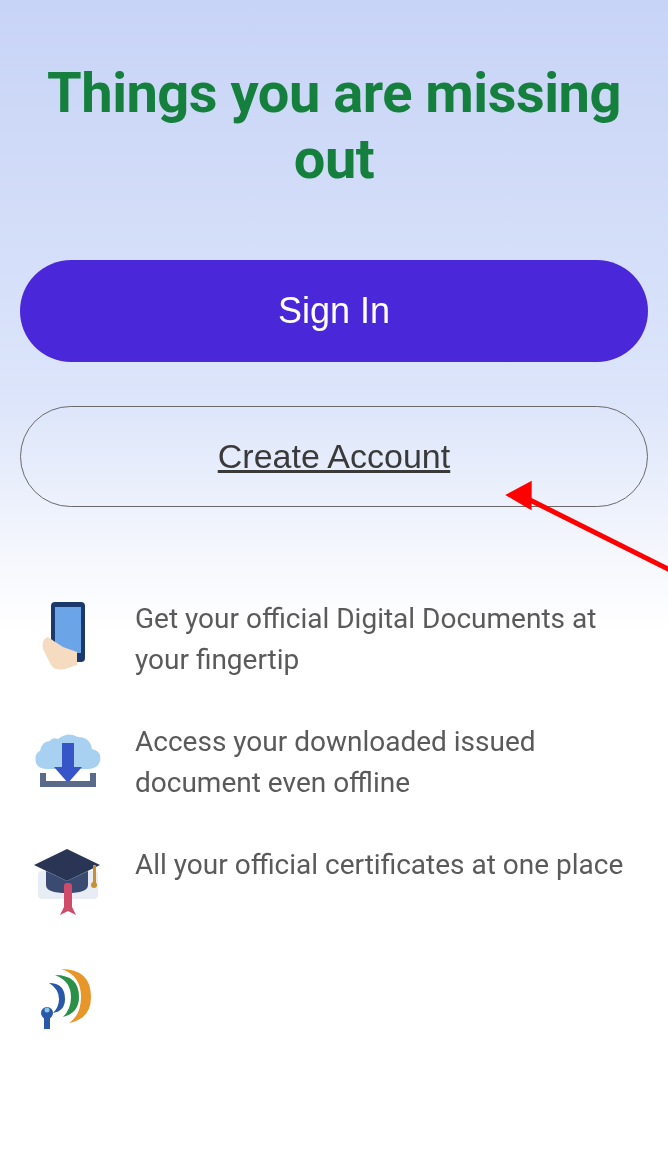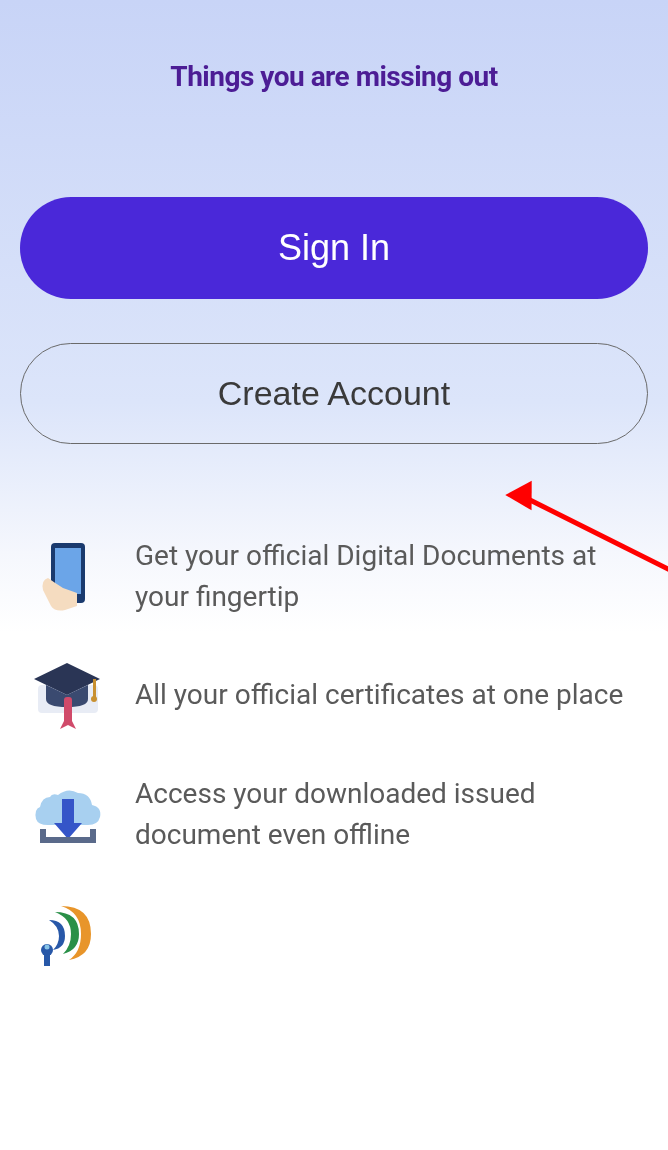--- a/index.html
+++ b/index.html
@@ -12,25 +12,25 @@
       height: 1150px;
       font-family: -apple-system, BlinkMacSystemFont, 'Segoe UI', Roboto, sans-serif;
       background: linear-gradient(to bottom, #c8d4f7 0%, #dce5fa 35%, #f5f7fd 48%, #ffffff 55%);
       overflow: hidden;
       position: relative;
     }
     .container {
       padding: 60px 20px 0 20px;
     }
     .heading {
-      font-size: 28px;
+      font-size: 56px;
       font-weight: 700;
-      color: #4c1d95;
+      color: #15803d;
       text-align: center;
-      margin-bottom: 104px;
+      margin-bottom: 68px;
       letter-spacing: -0.5px;
     }
     .btn-primary {
       display: block;
       width: 100%;
       background: #4a28d9;
       color: #ffffff;
       border: none;
       border-radius: 60px;
       padding: 30px 0;
@@ -44,27 +44,28 @@
       width: 100%;
       background: transparent;
       color: #3a3a3a;
       border: 1.5px solid #6a6a6a;
       border-radius: 60px;
       padding: 30px 0;
       font-size: 34px;
       font-weight: 500;
       cursor: pointer;
       margin-bottom: 90px;
+      text-decoration: underline;
     }
     .features {
       padding: 0 10px 0 10px;
     }
     .feature-item {
       display: flex;
-      align-items: center;
+      align-items: flex-start;
       margin-bottom: 40px;
     }
     .feature-icon {
       width: 75px;
       height: 75px;
       flex-shrink: 0;
       margin-right: 30px;
       display: flex;
       align-items: center;
       justify-content: center;
@@ -100,45 +101,45 @@
           <rect x="18" y="5" width="34" height="60" rx="4" fill="#1a3a6e"></rect>
           <rect x="22" y="10" width="26" height="46" fill="#6ba5e8"></rect>
           <path d="M 15 40 Q 8 42 10 52 L 18 68 Q 22 74 32 72 L 44 68 L 44 55 L 30 50 Q 22 45 15 40 Z" fill="#f5dcc0"></path>
         </svg>
       </div>
       <div class="feature-text">Get your official Digital Documents at your fingertip</div>
     </div>
 
     <div class="feature-item">
       <div class="feature-icon">
+        <svg width="75" height="70" viewBox="0 0 75 70">
+          <path d="M 20 18 Q 12 18 10 28 Q 4 30 6 40 Q 8 46 18 46 L 58 46 Q 68 46 70 38 Q 72 28 62 26 Q 60 14 48 14 Q 38 8 28 16 Q 22 14 20 18 Z" fill="#a8d0f0"></path>
+          <rect x="32" y="20" width="12" height="26" fill="#3555c8"></rect>
+          <path d="M 24 44 L 38 60 L 52 44 Z" fill="#3555c8"></path>
+          <rect x="14" y="58" width="48" height="6" fill="#5a6a8a"></rect>
+          <rect x="10" y="50" width="6" height="14" fill="#5a6a8a"></rect>
+          <rect x="60" y="50" width="6" height="14" fill="#5a6a8a"></rect>
+        </svg>
+      </div>
+      <div class="feature-text">Access your downloaded issued document even offline</div>
+    </div>
+
+    <div class="feature-item">
+      <div class="feature-icon">
         <svg width="75" height="75" viewBox="0 0 75 75">
           <rect x="8" y="28" width="60" height="28" rx="4" fill="#e8ecf5"></rect>
           <path d="M 37 6 L 70 22 L 37 38 L 4 22 Z" fill="#2a3555"></path>
           <path d="M 16 28 L 16 42 Q 16 50 37 50 Q 58 50 58 42 L 58 28 L 37 38 Z" fill="#3a4a70"></path>
           <rect x="34" y="40" width="8" height="28" rx="3" fill="#d04a6a"></rect>
           <path d="M 34 64 L 30 72 L 38 68 L 46 72 L 42 64 Z" fill="#d04a6a"></path>
           <rect x="63" y="22" width="3" height="18" fill="#c89030"></rect>
           <circle cx="64" cy="42" r="3" fill="#c89030"></circle>
         </svg>
       </div>
       <div class="feature-text">All your official certificates at one place</div>
-    </div>
-
-    <div class="feature-item">
-      <div class="feature-icon">
-        <svg width="75" height="70" viewBox="0 0 75 70">
-          <path d="M 20 18 Q 12 18 10 28 Q 4 30 6 40 Q 8 46 18 46 L 58 46 Q 68 46 70 38 Q 72 28 62 26 Q 60 14 48 14 Q 38 8 28 16 Q 22 14 20 18 Z" fill="#a8d0f0"></path>
-          <rect x="32" y="20" width="12" height="26" fill="#3555c8"></rect>
-          <path d="M 24 44 L 38 60 L 52 44 Z" fill="#3555c8"></path>
-          <rect x="14" y="58" width="48" height="6" fill="#5a6a8a"></rect>
-          <rect x="10" y="50" width="6" height="14" fill="#5a6a8a"></rect>
-          <rect x="60" y="50" width="6" height="14" fill="#5a6a8a"></rect>
-        </svg>
-      </div>
-      <div class="feature-text">Access your downloaded issued document even offline</div>
     </div>
 
     <div class="feature-item">
       <div class="feature-icon">
         <svg width="70" height="70" viewBox="0 0 70 70">
           <path d="M 28 8 Q 58 8 58 36 Q 58 58 36 62 Q 48 54 48 36 Q 48 14 28 8 Z" fill="#e8952a"></path>
           <path d="M 22 14 Q 46 14 46 36 Q 46 52 30 56 Q 38 48 38 36 Q 38 20 22 14 Z" fill="#2a9048"></path>
           <path d="M 16 22 Q 32 22 32 38 Q 32 50 20 52 Q 26 46 26 38 Q 26 28 16 22 Z" fill="#2858a8"></path>
           <circle cx="14" cy="52" r="6" fill="#2858a8"></circle>
           <circle cx="14" cy="49" r="2.5" fill="#88c5e8"></circle>

